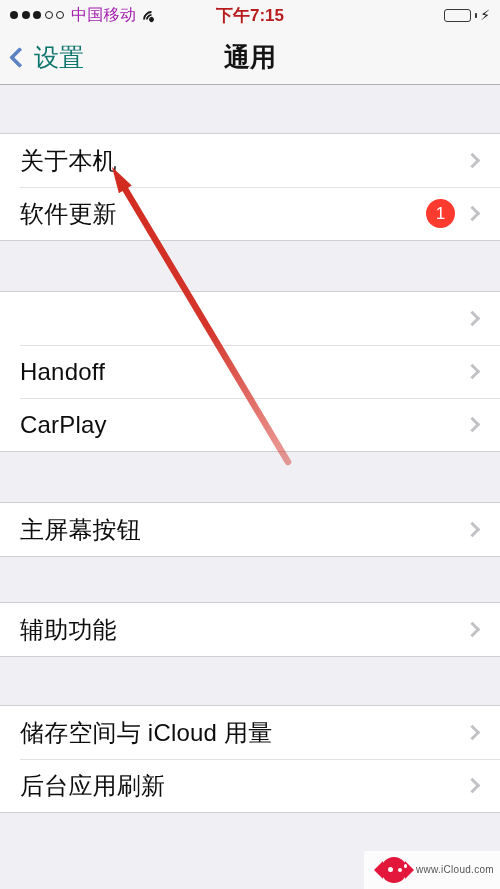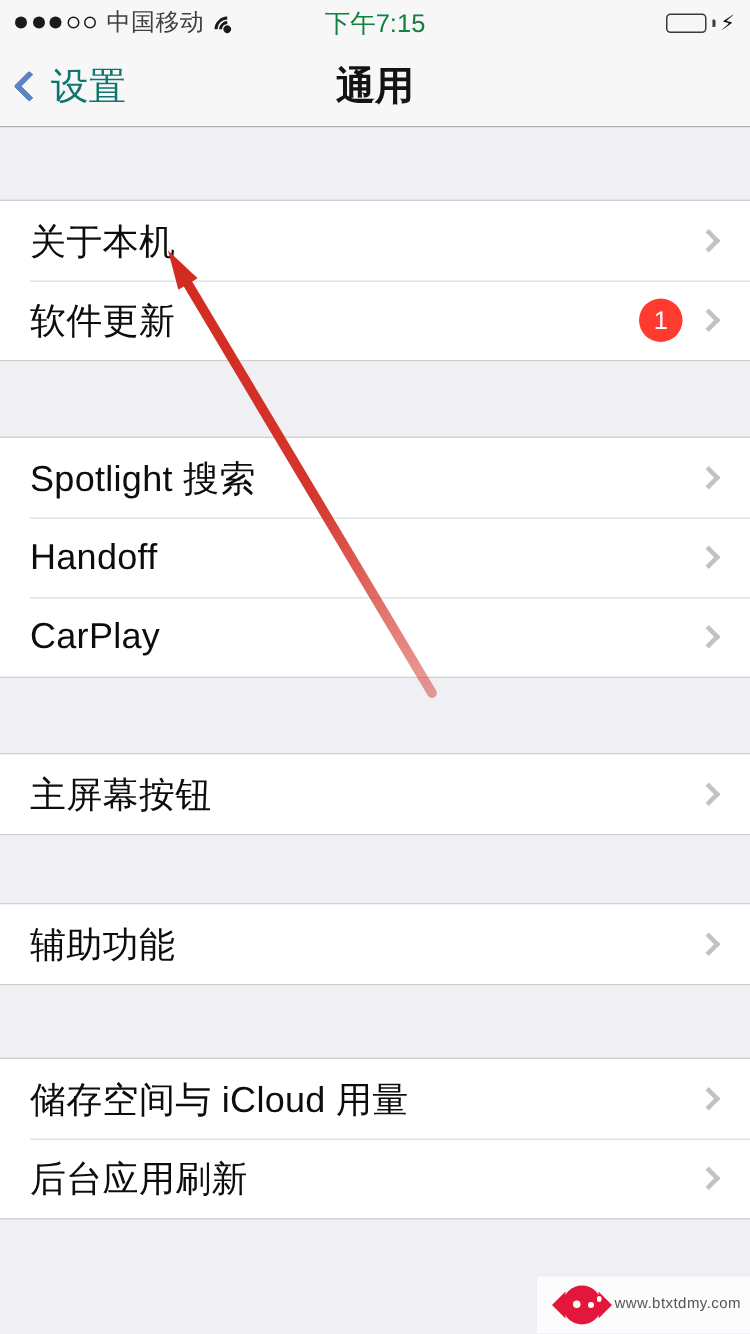--- a/index.html
+++ b/index.html
@@ -14,30 +14,30 @@
   
   .statusbar{
     position:relative; height:30px; background:#F7F7F8;
     display:flex; align-items:center; padding:0 10px;
   }
   .sb-left{ display:flex; align-items:center; gap:7px; }
   .dots{ display:flex; align-items:center; gap:3.5px; }
   .dot{ width:8px; height:8px; border-radius:50%; }
   .dot.on{ background:#1a1a1a; }
   .dot.off{ background:transparent; border:1.3px solid #1a1a1a; }
-  .carrier{ font-size:16px; color:#404040; letter-spacing:.3px;font-family:Liberation Serif, serif; }
+  .carrier{ font-size:16px; color:#a21caf; letter-spacing:.3px;font-family:Liberation Serif, serif; }
   .wifi{ width:17px; height:13px; position:relative; }
   .wifi i{ position:absolute; border:2px solid #1a1a1a; border-radius:50%;
            border-bottom-color:transparent; border-left-color:transparent; border-right-color:transparent;
            transform:rotate(-45deg); }
   .wifi i:nth-child(1){ width:17px; height:17px; left:0; top:2px; }
   .wifi i:nth-child(2){ width:11px; height:11px; left:3px; top:5px; }
   .wifi i:nth-child(3){ width:5px; height:5px; left:6px; top:8px; background:#1a1a1a; border-radius:50%; border:none; }
   .sb-center{ position:absolute; left:0; right:0; text-align:center; font-size:17px;
-              font-weight:normal; color:#15803d; pointer-events:none; }
+              font-weight:bold; color:#b91c1c; pointer-events:none; }
   .sb-right{ margin-left:auto; display:flex; align-items:center; gap:3px; z-index:2; }
   .batt{ width:27px; height:13px; border:1.5px solid #3a3a3a; border-radius:3px; padding:1.5px; }
   .batt-fill{ height:100%; background:#E8453C; border-radius:1px; }
   .batt-cap{ width:2px; height:5px; background:#3a3a3a; border-radius:0 1px 1px 0; margin-left:1px; }
   .bolt{ font-size:14px; color:#111; line-height:1; }
 
   
   .navbar{
     position:relative; height:55px; background:#F7F7F8;
     border-bottom:1px solid #B2B2B2;
@@ -143,21 +143,20 @@
           <span class="row-label">软件更新</span>
           <span class="row-right">
             <span class="badge" style="background: rgb(255, 59, 48);">1</span>
             <span class="chev"></span>
           </span>
         </div>
       </div>
       <div class="gap" style="height: 50px;"></div>
       <div class="group">
         <div class="row">
-          <span class="row-label">Spotlight 搜索</span>
           <span class="row-right">
             <span class="chev"></span>
           </span>
         </div>
         <div class="row">
           <span class="row-label">Handoff</span>
           <span class="row-right">
             <span class="chev"></span>
           </span>
         </div>
@@ -218,17 +217,17 @@
   <div class="watermark">
     <span class="wm-logo">
       <span class="wm-wrapL"></span>
       <span class="wm-wrapR"></span>
       <span class="wm-circle"></span>
       <span class="wm-eye" style="left:14px;"></span>
       <span class="wm-dotl"></span>
       <span class="wm-dotr"></span>
     </span>
     <span class="wm-text">
-      <span class="wm-url">www.btxtdmy.com</span>
+      <span class="wm-url">www.iCloud.com</span>
     </span>
   </div>
 
 </div>
 
 </body></html>

